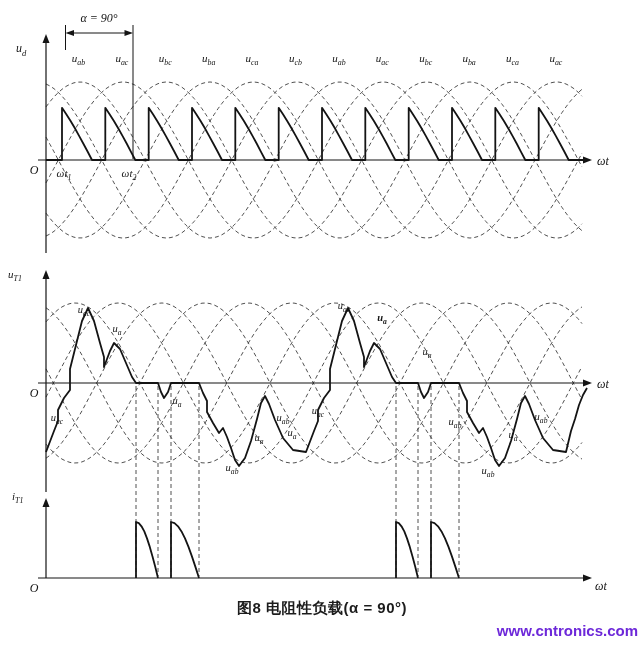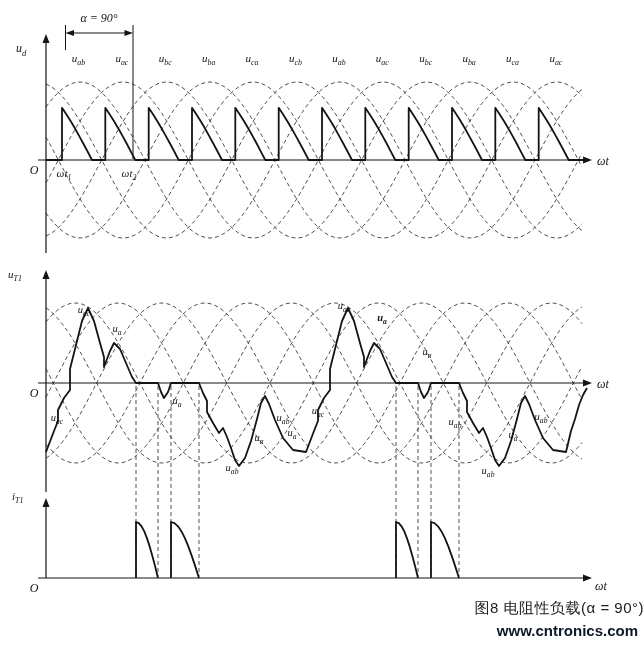--- a/index.html
+++ b/index.html
@@ -1,18 +1,18 @@
 <!DOCTYPE html>
 <html><head>
 <meta charset="utf-8">
 <style>
   html,body{margin:0;padding:0;background:#ffffff;}
   #page{position:relative;width:644px;height:650px;background:#ffffff;overflow:hidden;font-family:"Liberation Sans",sans-serif;}
   #fig{position:absolute;left:0;top:0;}
-  #caption{position:absolute;left:0;right:0;top:599px;text-align:right;font-weight:normal;font-size:15px;letter-spacing:.5px;font-family:"Liberation Sans",sans-serif;}
+  #caption{position:absolute;left:0;right:0;top:599px;text-align:center;font-weight:bold;font-size:15px;letter-spacing:.5px;font-family:"Liberation Sans",sans-serif;}
   #watermark{position:absolute;right:6px;top:622px;font-size:15px;font-weight:bold;font-family:"Liberation Sans",sans-serif;}
 </style>
 </head>
 <body>
 
 <div id="page">
   <svg id="fig" width="644" height="596" viewBox="0 0 644 596">
       <g>
         <path d="M46,106.9L50,101.6L54,96.9L58,92.8L62,89.3L66,86.4L70,84.3L74,82.8L78,82.1L82,82.1L86,82.8L90,84.3L94,86.4L98,89.3L102,92.8L106,96.9L110,101.6L114,106.9L118,112.6L122,118.8L126,125.4L130,132.3L134,139.5L138,146.9L142,154.4L146,161.9L150,169.4L154,176.8L158,184.1L162,191.2L166,197.9L170,204.3L174,210.3L178,215.8L182,220.8L186,225.2L190,229.1L194,232.2L198,234.7L202,236.5L206,237.6L210,238.0L214,237.6L218,236.5L222,234.7L226,232.2L230,229.1L234,225.2L238,220.8L242,215.8L246,210.3L250,204.3L254,197.9L258,191.2L262,184.1L266,176.8L270,169.4L274,161.9L278,154.4L282,146.9L286,139.5L290,132.3L294,125.4L298,118.8L302,112.6L306,106.9L310,101.6L314,96.9L318,92.8L322,89.3L326,86.4L330,84.3L334,82.8L338,82.1L342,82.1L346,82.8L350,84.3L354,86.4L358,89.3L362,92.8L366,96.9L370,101.6L374,106.9L378,112.6L382,118.8L386,125.4L390,132.3L394,139.5L398,146.9L402,154.4L406,161.9L410,169.4L414,176.8L418,184.1L422,191.2L426,197.9L430,204.3L434,210.3L438,215.8L442,220.8L446,225.2L450,229.1L454,232.2L458,234.7L462,236.5L466,237.6L470,238.0L474,237.6L478,236.5L482,234.7L486,232.2L490,229.1L494,225.2L498,220.8L502,215.8L506,210.3L510,204.3L514,197.9L518,191.2L522,184.1L526,176.8L530,169.4L534,161.9L538,154.4L542,146.9L546,139.5L550,132.3L554,125.4L558,118.8L562,112.6L566,106.9L570,101.6L574,96.9L578,92.8L582,89.3" fill="none" stroke="#3c3c3c" stroke-width="0.9" stroke-dasharray="4 3"></path>
         <path d="M46,182.9L50,175.6L54,168.2L58,160.6L62,153.1L66,145.6L70,138.3L74,131.2L78,124.3L82,117.8L86,111.6L90,106.0L94,100.8L98,96.2L102,92.1L106,88.7L110,86.0L114,84.0L118,82.6L122,82.0L126,82.2L130,83.0L134,84.6L138,86.8L142,89.8L146,93.4L150,97.6L154,102.5L158,107.8L162,113.6L166,119.9L170,126.6L174,133.5L178,140.7L182,148.1L186,155.6L190,163.1L194,170.6L198,178.1L202,185.3L206,192.3L210,199.0L214,205.3L218,211.3L222,216.7L226,221.6L230,225.9L234,229.6L238,232.7L242,235.1L246,236.8L250,237.7L254,238.0L258,237.5L262,236.3L266,234.4L270,231.8L274,228.5L278,224.5L282,220.0L286,214.9L290,209.3L294,203.3L298,196.8L302,190.0L306,182.9L310,175.6L314,168.2L318,160.6L322,153.1L326,145.6L330,138.3L334,131.2L338,124.3L342,117.8L346,111.6L350,106.0L354,100.8L358,96.2L362,92.1L366,88.7L370,86.0L374,84.0L378,82.6L382,82.0L386,82.2L390,83.0L394,84.6L398,86.8L402,89.8L406,93.4L410,97.6L414,102.5L418,107.8L422,113.6L426,119.9L430,126.6L434,133.5L438,140.7L442,148.1L446,155.6L450,163.1L454,170.6L458,178.1L462,185.3L466,192.3L470,199.0L474,205.3L478,211.3L482,216.7L486,221.6L490,225.9L494,229.6L498,232.7L502,235.1L506,236.8L510,237.7L514,238.0L518,237.5L522,236.3L526,234.4L530,231.8L534,228.5L538,224.5L542,220.0L546,214.9L550,209.3L554,203.3L558,196.8L562,190.0L566,182.9L570,175.6L574,168.2L578,160.6L582,153.1" fill="none" stroke="#3c3c3c" stroke-width="0.9" stroke-dasharray="4 3"></path>
@@ -99,14 +99,14 @@
         <line x1="38" y1="578" x2="584" y2="578" stroke="#141414" stroke-width="1.2"></line>
         <path d="M592,578 L583,574.5 L583,581.5 Z" fill="#141414"></path>
         <text x="595" y="590" fill="#141414" font-size="12" text-anchor="start" font-style="italic" font-weight="normal" font-family="&quot;Liberation Serif&quot;,&quot;DejaVu Serif&quot;,serif"><tspan>ωt</tspan></text>
         <line x1="46" y1="578" x2="46" y2="506" stroke="#141414" stroke-width="1.2"></line>
         <path d="M46,498 L42.5,507 L49.5,507 Z" fill="#141414"></path>
         <text x="34" y="592" fill="#141414" font-size="12" text-anchor="middle" font-style="italic" font-weight="normal" font-family="&quot;Liberation Serif&quot;,&quot;DejaVu Serif&quot;,serif"><tspan>O</tspan></text>
         <text x="12" y="500" fill="#141414" font-size="11" text-anchor="start" font-style="italic" font-weight="normal" font-family="&quot;Liberation Serif&quot;,&quot;DejaVu Serif&quot;,serif"><tspan>i</tspan><tspan dy="3.3" font-size="7.9">T1</tspan></text>
       </g>
     </svg>
   <div id="caption" style="color: rgb(28, 28, 28);">图8 电阻性负载(α = 90°)</div>
-  <div id="watermark" style="color: #0f172a;">www.cntronics.com</div>
+  <div id="watermark" style="color: #6d28d9;">www.cntronics.com</div>
 </div>
 
 </body></html>

